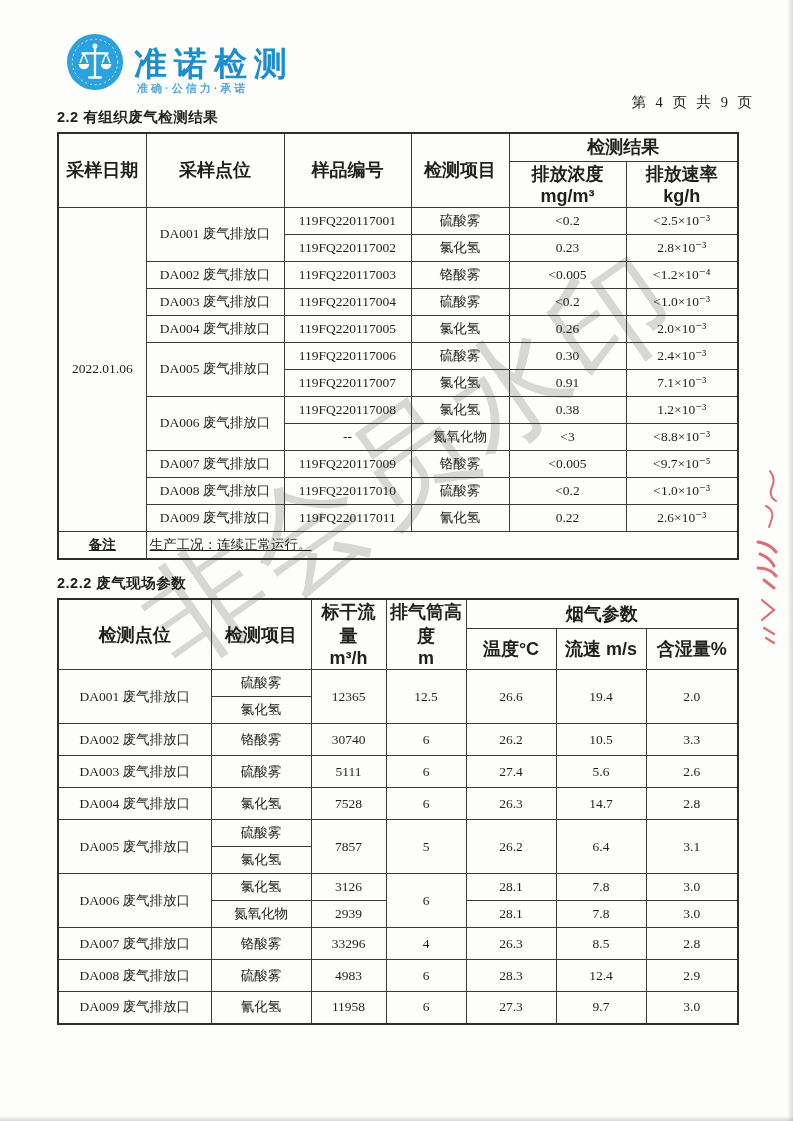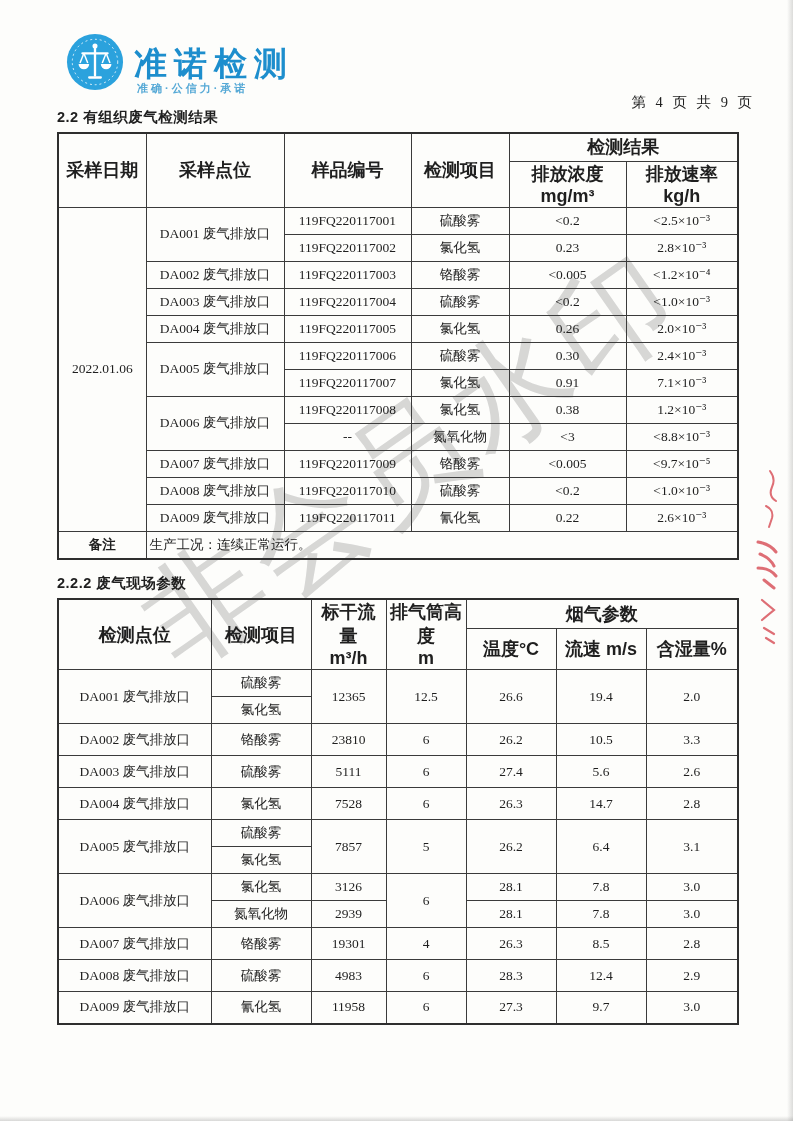--- a/index.html
+++ b/index.html
@@ -44,21 +44,21 @@
   }
   table{border-collapse:collapse;table-layout:fixed;width:680px;background:transparent;}
   .t1{border:2px solid #2e2e2e;margin-bottom:14px;}
   .t2{border:2px solid #2e2e2e;}
   th,td{border:1px solid #3b3b3b;text-align:center;vertical-align:middle;
         padding:0 2px;font-size:13.5px;overflow:hidden;}
   th{font-family:Liberation Sans, sans-serif;font-weight:700;font-size:18px;}
   .t1 thead tr.h1{height:28px;}
   .t1 thead tr.h2{height:40px;}
   .t1 tbody tr{height:27px;}
-  .t1 tr.remark{height:28px;}
+  .t1 tr.remark{height:28px;text-decoration:underline;}
   .t2 thead tr.h1{height:28px;}
   .t2 thead tr.h2{height:38px;}
   .t2 tbody tr{height:32px;}
   .t2 tbody tr.sub{height:27px;}
   td.left{text-align:left;padding-left:3px;}
   .unit{font-weight:700;}
   .sec-gap{margin-top:13px;}
 </style>
 </head>
 <body>
@@ -253,21 +253,21 @@
           <td rowspan="2">19.4</td>
           <td rowspan="2">2.0</td>
         </tr>
         <tr class="sub">
           <td>氯化氢</td>
         </tr>
 
         <tr>
           <td>DA002 废气排放口</td>
           <td>铬酸雾</td>
-          <td>23810</td>
+          <td>30740</td>
           <td>6</td>
           <td>26.2</td>
           <td>10.5</td>
           <td>3.3</td>
         </tr>
 
         <tr>
           <td>DA003 废气排放口</td>
           <td>硫酸雾</td>
           <td>5111</td>
@@ -313,21 +313,21 @@
           <td>氮氧化物</td>
           <td>2939</td>
           <td>28.1</td>
           <td>7.8</td>
           <td>3.0</td>
         </tr>
 
         <tr>
           <td>DA007 废气排放口</td>
           <td>铬酸雾</td>
-          <td>19301</td>
+          <td>33296</td>
           <td>4</td>
           <td>26.3</td>
           <td>8.5</td>
           <td>2.8</td>
         </tr>
 
         <tr>
           <td>DA008 废气排放口</td>
           <td>硫酸雾</td>
           <td>4983</td>

